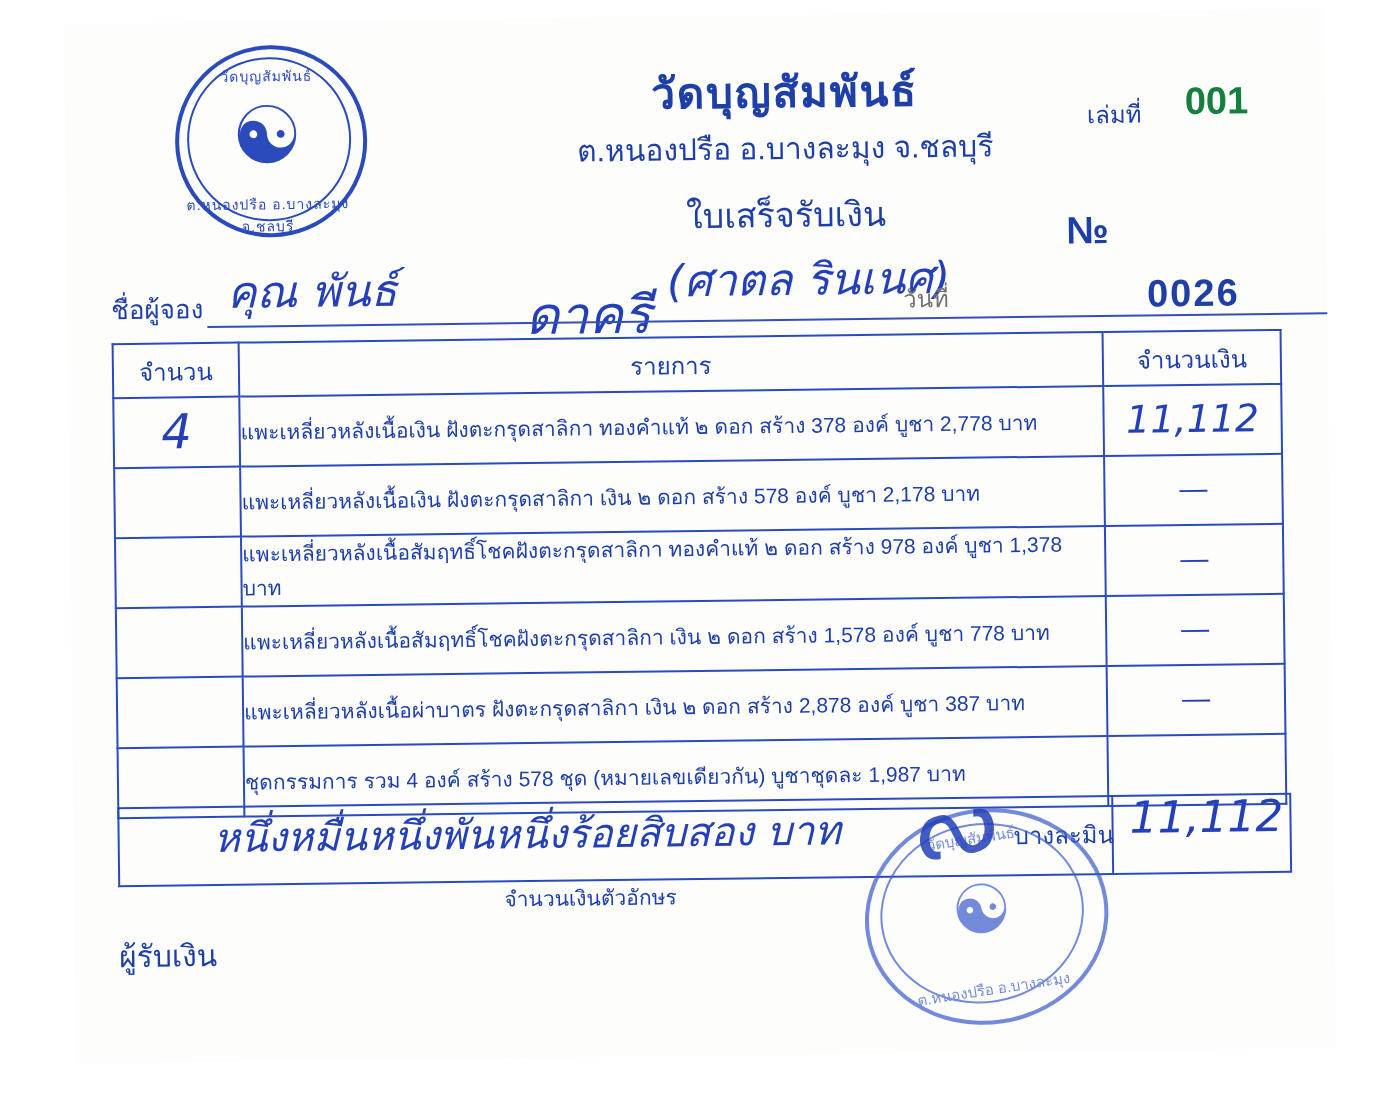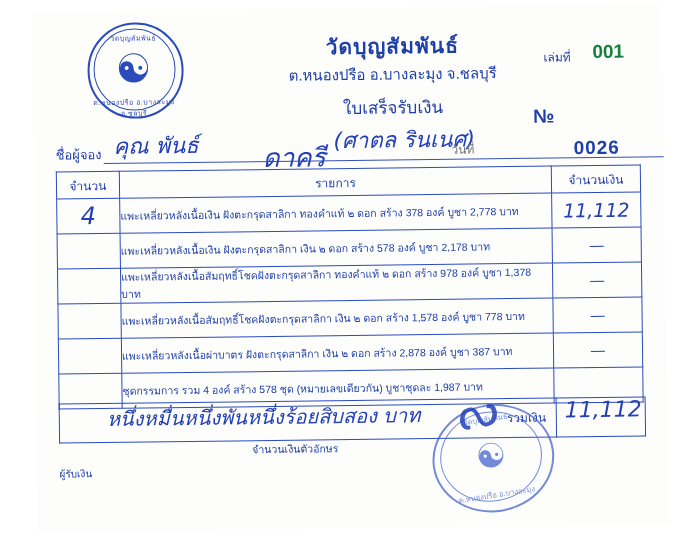--- a/index.html
+++ b/index.html
@@ -131,21 +131,21 @@
   .words-caption{
     position:absolute;left:215px;top:432px;font-size:10.5px;color:#1e3fa8;
   }
   .total-label{
     position:absolute;left:470px;top:402px;font-size:12px;color:#1e3fa8;
   }
   .total-hand{
     position:absolute;left:528px;top:392px;font-size:22px;
   }
   .receiver-label{
-    position:absolute;left:22px;top:455px;font-size:10px;color:#1e3fa8;
+    position:absolute;left:22px;top:455px;font-size:15px;color:#1e3fa8;
   }
   .receiver-sign{
     position:absolute;left:88px;top:443px;font-size:19px;
   }
 
   
   #stamp{
     position:absolute;left:395px;top:398px;width:122px;height:108px;
     transform:rotate(-8deg);
     opacity:.72;
@@ -241,21 +241,21 @@
       <td class="desc">ชุดกรรมการ รวม 4 องค์ สร้าง 578 ชุด  (หมายเลขเดียวกัน)   บูชาชุดละ 1,987 บาท</td>
       <td class="amt"><span class="amt-hand hand"></span></td>
     </tr>
   </tbody>
     </table>
 
   <div class="words-box"></div>
   <div class="total-box"></div>
   <div class="words-hand hand">หนึ่งหมื่นหนึ่งพันหนึ่งร้อยสิบสอง บาท</div>
   <div class="words-caption">จำนวนเงินตัวอักษร</div>
-  <div class="total-label">รวมเงิน</div>
+  <div class="total-label">บางละมิน</div>
   <div class="total-hand hand">11,112</div>
 
   <div class="receiver-label">ผู้รับเงิน</div>
 
   <div id="stamp">
     <div class="s1"></div>
     <div class="s2"></div>
     <div class="st">วัดบุญสัมพันธ์</div>
     <div class="sg">☯</div>
     <div class="sb">ต.หนองปรือ อ.บางละมุง</div>

